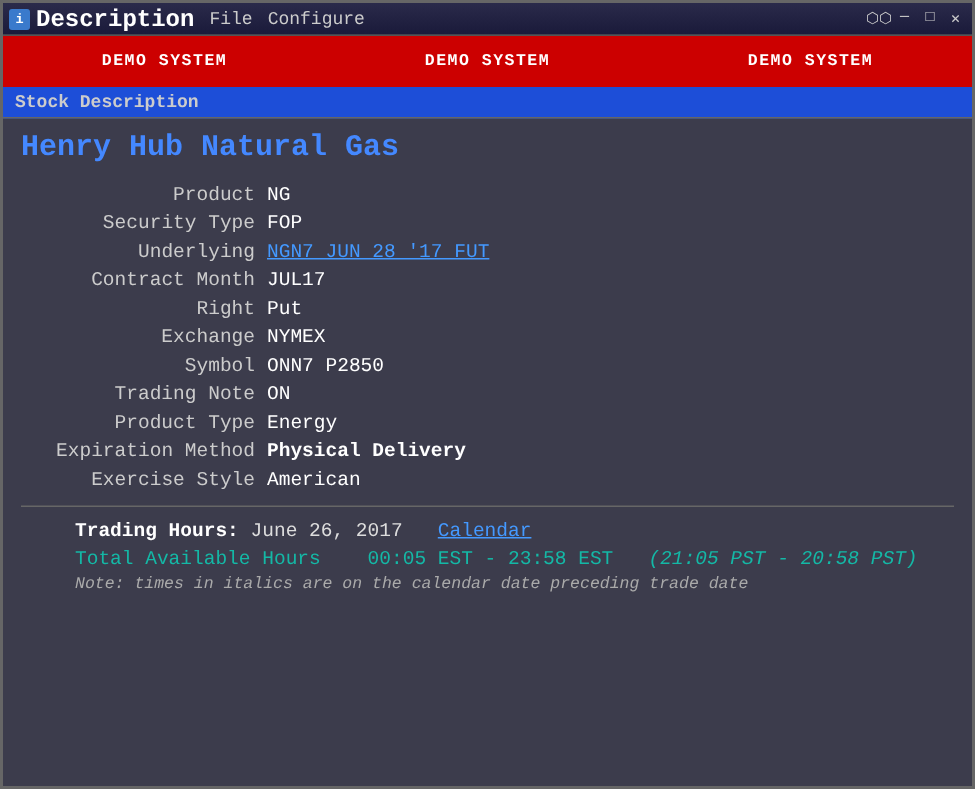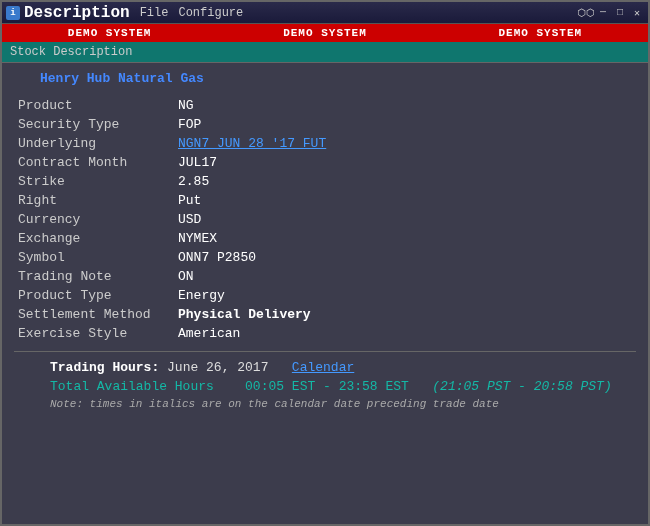--- a/index.html
+++ b/index.html
@@ -68,21 +68,21 @@
       height: 14px;
       display: flex;
       align-items: center;
       justify-content: center;
       cursor: pointer;
       color: #ccc;
       font-size: 10px;
     }
     .demo-system-bar {
       background: #cc0000;
-      height: 18px;
+      height: 34px;
       display: flex;
       align-items: center;
       justify-content: space-around;
       flex-shrink: 0;
     }
     .demo-text {
       color: white;
       font-size: 11px;
       font-weight: bold;
       letter-spacing: 1px;
@@ -91,57 +91,57 @@
     
     .main-content {
       background: #3c3c4c;
       flex: 1;
       display: flex;
       flex-direction: column;
       overflow: hidden;
     }
 
     .section-header {
-      background: #0f766e;
+      background: #1d4ed8;
       padding: 3px 8px;
       color: #ccc;
       font-size: 12px;
-      font-weight: normal;
+      font-weight: bold;
       border-bottom: 1px solid #666;
       flex-shrink: 0;
     }
 
     .content-body {
       padding: 8px 12px;
       flex: 1;
       overflow-y: auto;
     }
 
     .stock-title {
       color: #4488ff;
-      font-size: 13px;
+      font-size: 20px;
       font-weight: bold;
       margin-bottom: 10px;
-      margin-left: 26px;
     }
 
     .info-table {
       width: 100%;
       border-collapse: collapse;
     }
     .info-table tr td {
       padding: 2px 4px;
       color: #ddd;
       font-size: 13px;
       vertical-align: top;
     }
     .info-table tr td:first-child {
       color: #ccc;
       width: 160px;
       white-space: nowrap;
+      text-align: right;
     }
     .info-table tr td:last-child {
       color: #fff;
     }
     .link-text {
       color: #4499ff;
       text-decoration: underline;
       cursor: pointer;
     }
     .bold-value {
@@ -241,49 +241,41 @@
             </tr>
             <tr>
               <td>Underlying</td>
               <td><span class="link-text">NGN7 JUN 28 '17 FUT</span></td>
             </tr>
             <tr>
               <td>Contract Month</td>
               <td>JUL17</td>
             </tr>
             <tr>
-              <td>Strike</td>
-              <td>2.85</td>
-            </tr>
-            <tr>
               <td>Right</td>
               <td>Put</td>
             </tr>
             <tr>
-              <td>Currency</td>
-              <td>USD</td>
-            </tr>
-            <tr>
               <td>Exchange</td>
               <td>NYMEX</td>
             </tr>
             <tr>
               <td>Symbol</td>
               <td>ONN7 P2850</td>
             </tr>
             <tr>
               <td>Trading Note</td>
               <td>ON</td>
             </tr>
             <tr>
               <td>Product Type</td>
               <td>Energy</td>
             </tr>
             <tr>
-              <td>Settlement Method</td>
+              <td>Expiration Method</td>
               <td class="bold-value">Physical Delivery</td>
             </tr>
             <tr>
               <td>Exercise Style</td>
               <td>American</td>
             </tr>
           </tbody>
       </table>
 
       <div class="divider"></div>

